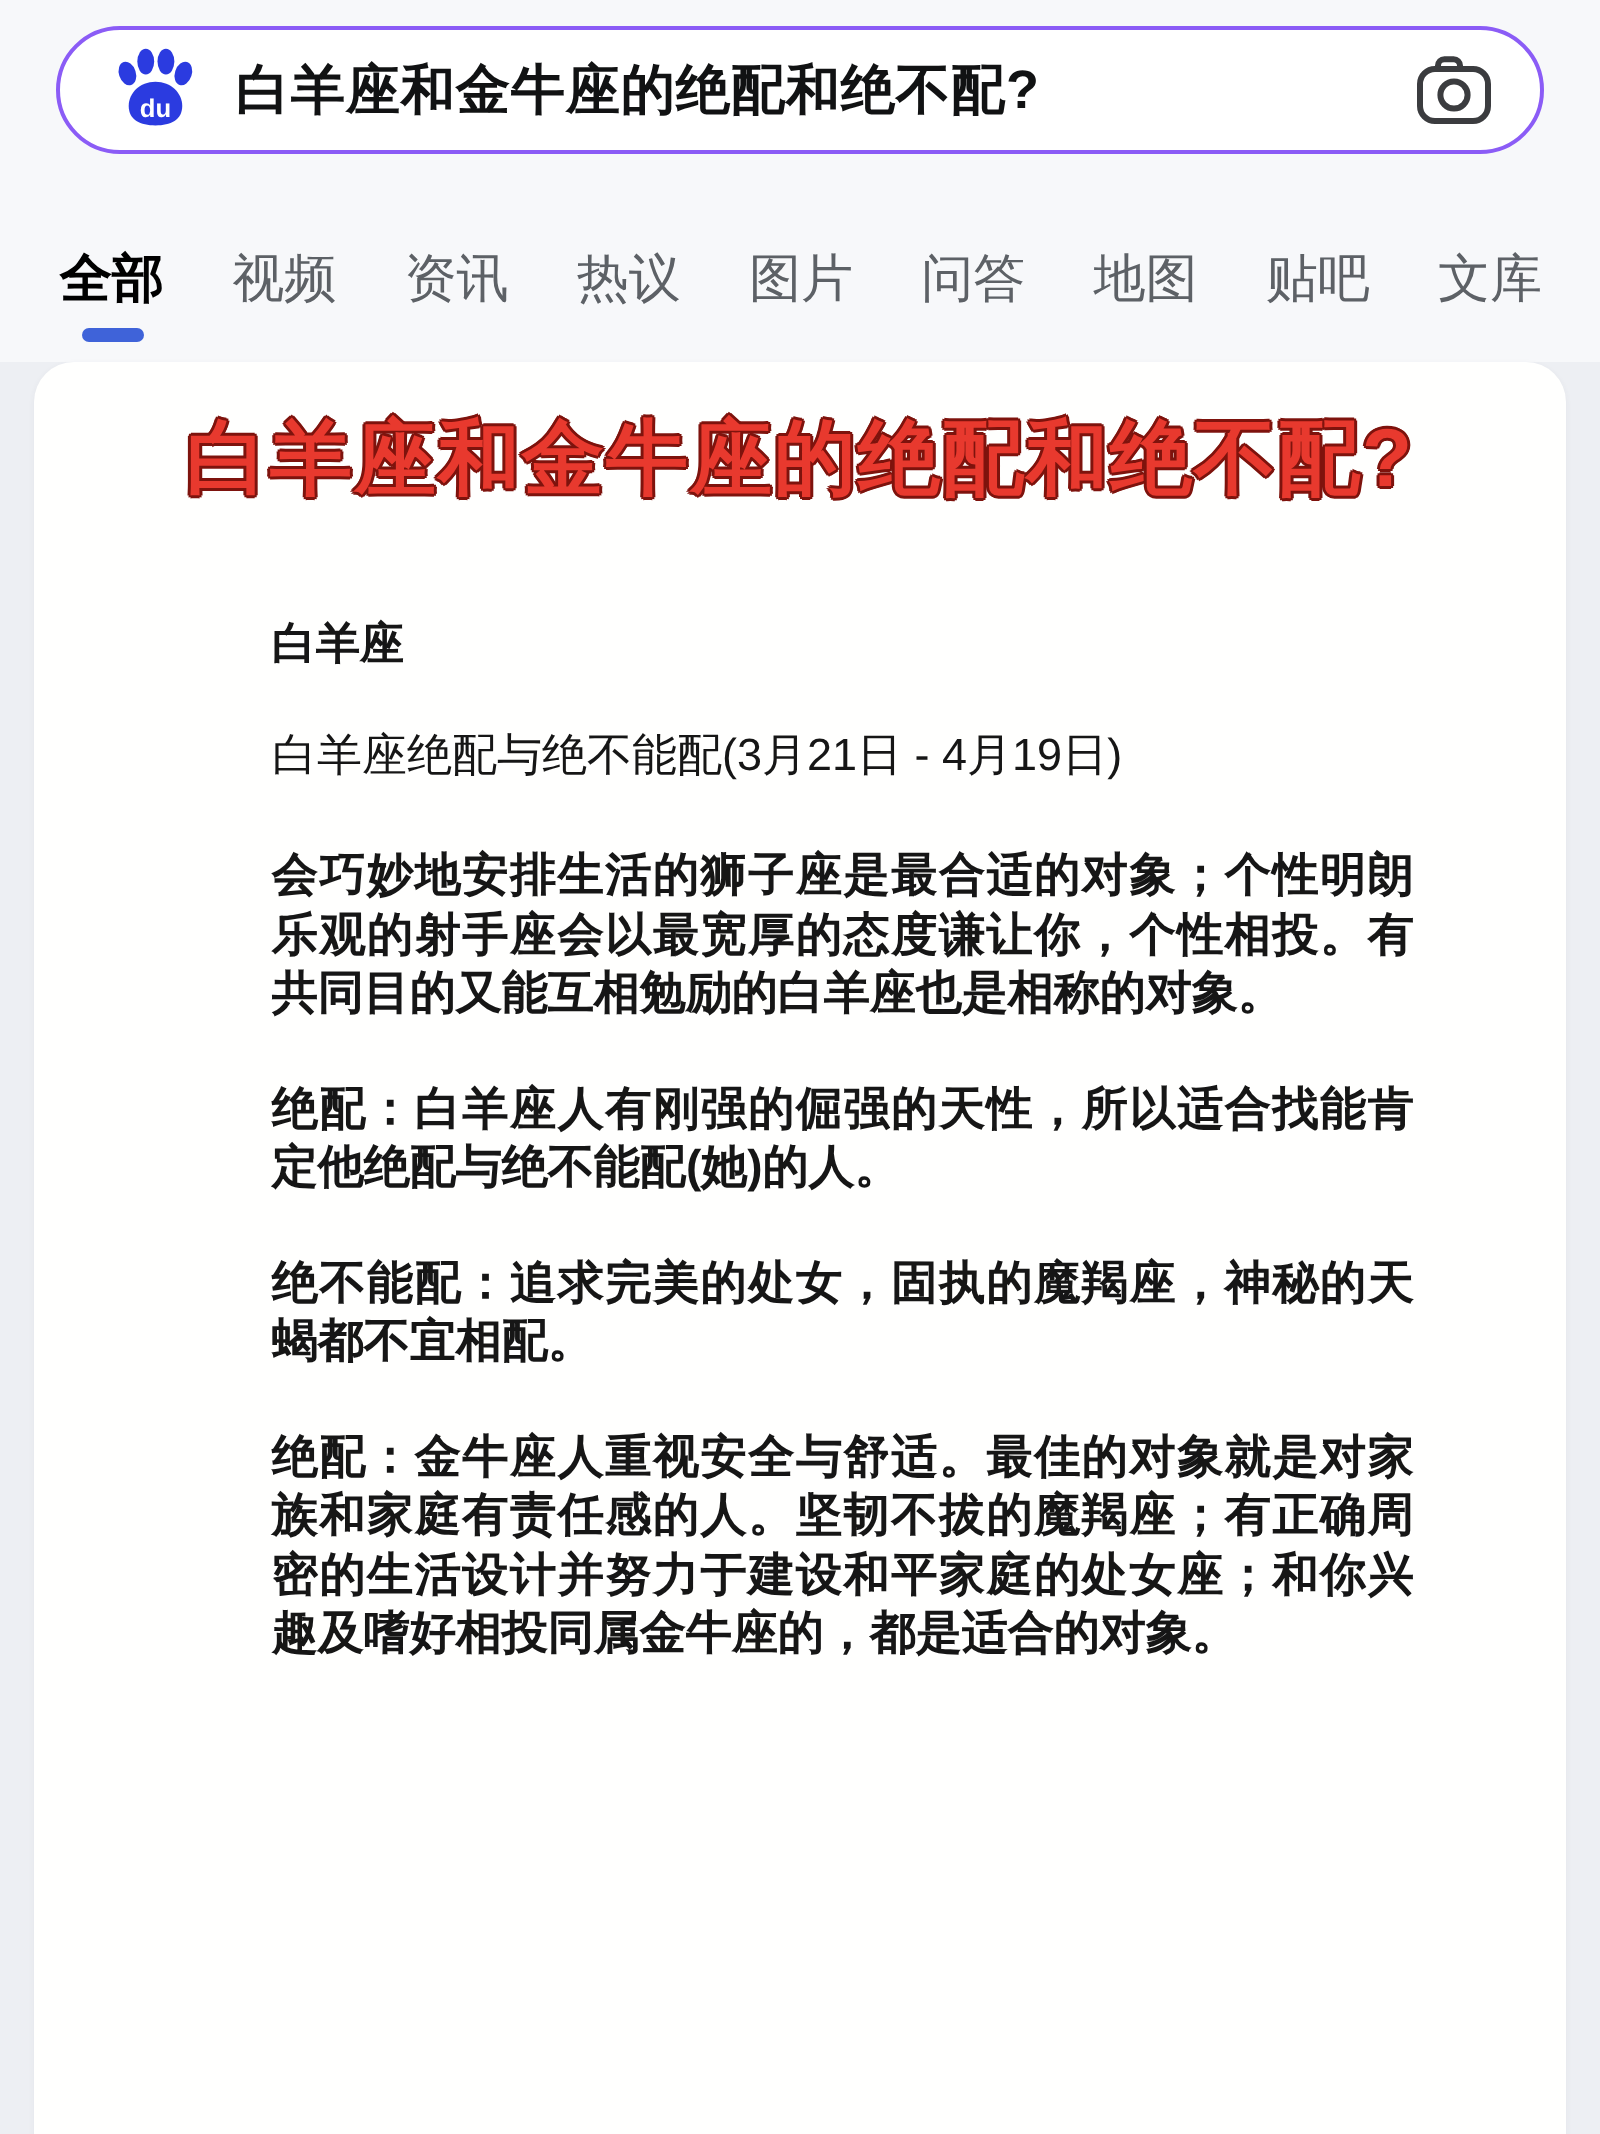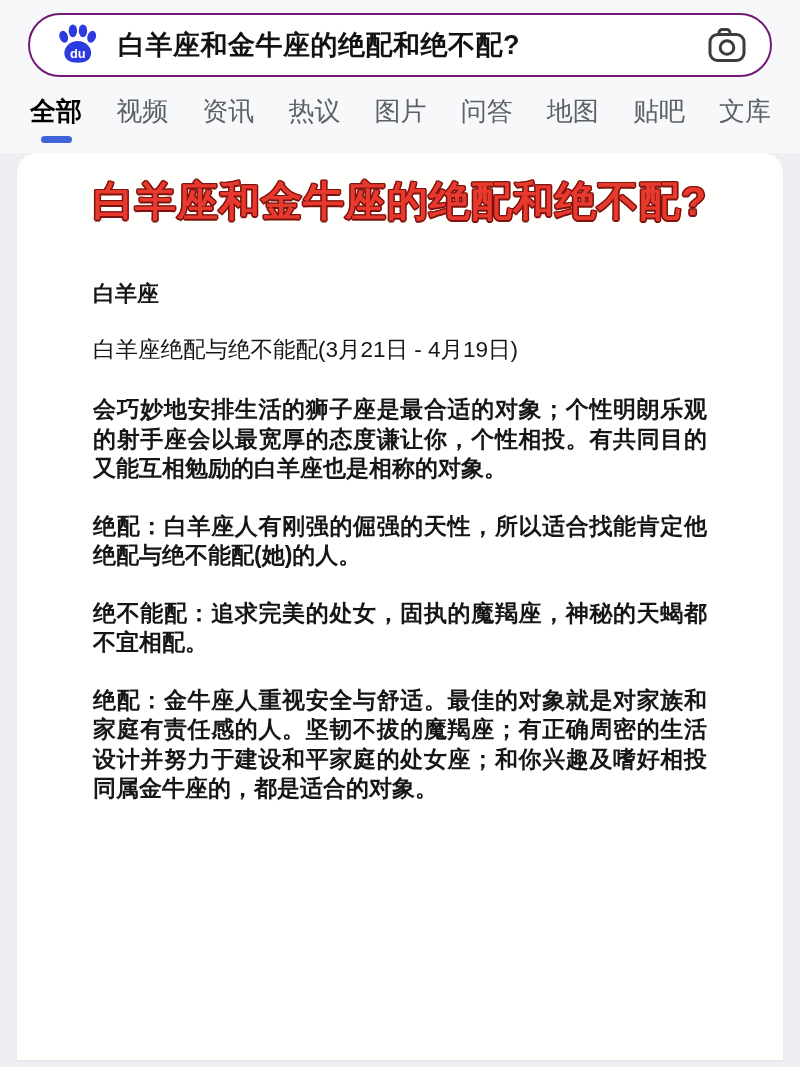--- a/index.html
+++ b/index.html
@@ -16,21 +16,21 @@
 
   
   .header {
     background: #f7f8fa;
     padding-top: 13px;
   }
   .search-bar {
     margin: 0 28px;
     height: 64px;
     background: #ffffff;
-    border: 2px solid #701a75;
+    border: 2px solid #8b5cf6;
     border-radius: 34px;
     display: flex;
     align-items: center;
   }
   .logo-wrap { margin-left: 25px; width: 44px; height: 44px; flex: 0 0 auto; }
   .logo-wrap svg { width: 44px; height: 44px; display: block; }
   .query {
     margin-left: 19px;
     font-size: 27px;
     font-weight: 700;
@@ -42,20 +42,21 @@
   }
   .camera-wrap { margin-right: 22px; width: 42px; height: 40px; flex: 0 0 auto; cursor: pointer; }
   .camera-wrap svg { width: 42px; height: 40px; display: block; }
 
   
   .tabs {
     display: flex;
     justify-content: space-between;
     align-items: flex-start;
     padding: 14px 29px 10px 30px;
+    margin-top: 28px;
   }
   .tab {
     font-size: 26px;
     line-height: 40px;
     color: #5d6166;
     text-align: center;
     cursor: pointer;
   }
   .tab .tab-underline { display: none; }
   .tab.active { color: #000; font-weight: 700; }
@@ -85,21 +86,21 @@
     color: #e8392e;
     letter-spacing: 1px;
     text-shadow:
       -1.5px 0 #7e130d, 1.5px 0 #7e130d,
       0 -1.5px #7e130d, 0 1.5px #7e130d,
       -1px -1px #7e130d, 1px -1px #7e130d,
       -1px 1px #7e130d, 1px 1px #7e130d;
     padding: 0 20px;
   }
   .card-body {
-    padding: 0 76px 0 76px;
+    padding: 0 76px 0 119px;
     color: #161616;
   }
   .sign-heading {
     font-size: 22px;
     line-height: 30px;
     font-weight: 700;
     margin-top: 52px;
   }
   .sub-heading {
     font-size: 22.5px;

